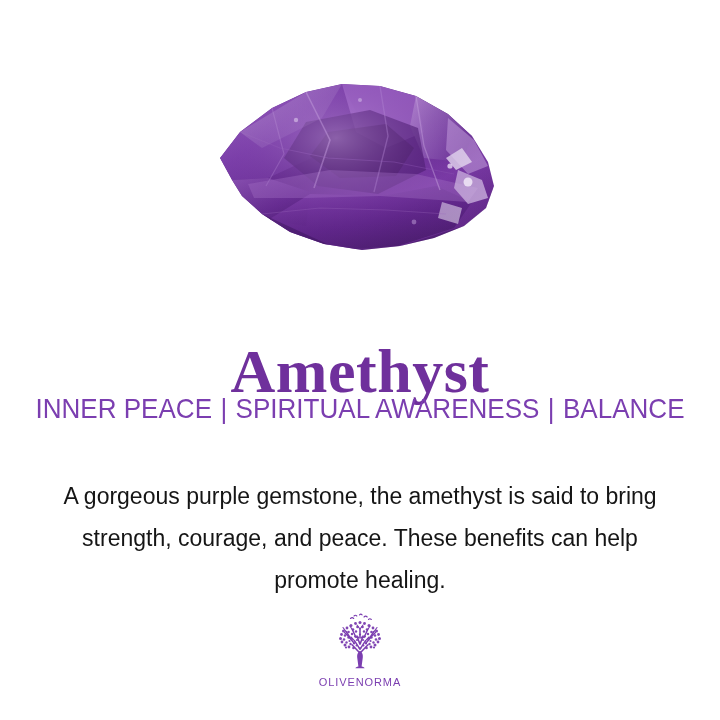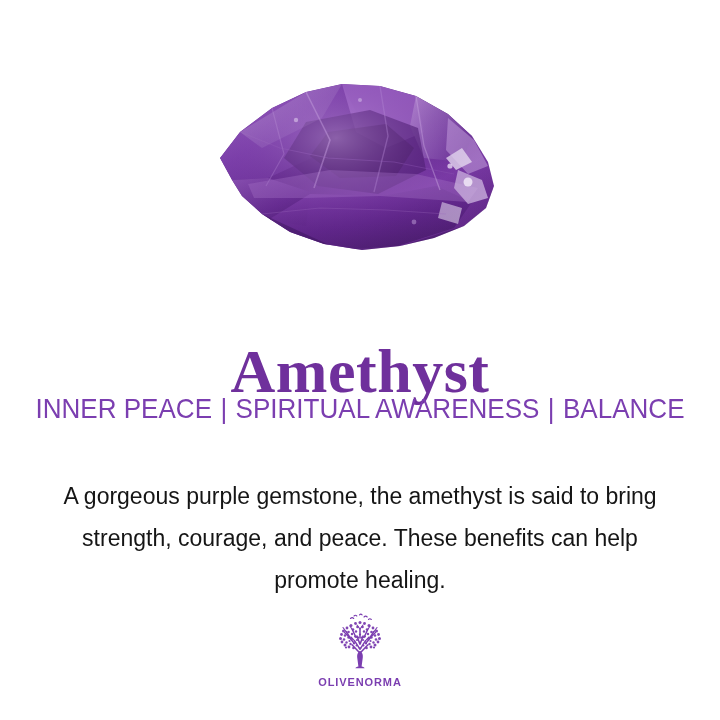--- a/index.html
+++ b/index.html
@@ -96,21 +96,21 @@
     text-align: center;
   }
   .brand-mark {
     display: block;
     margin: 0 auto;
   }
   .brand-name {
     display: block;
     margin-top: 2px;
     font-family: "Liberation Sans", sans-serif;
-    font-weight: 700;
+    font-weight: 400;
     font-size: 11px;
     letter-spacing: 0.9px;
     color: #7b3eb0;
   }
 </style>
 </head>
 <body>
 
 <div class="card">
 

